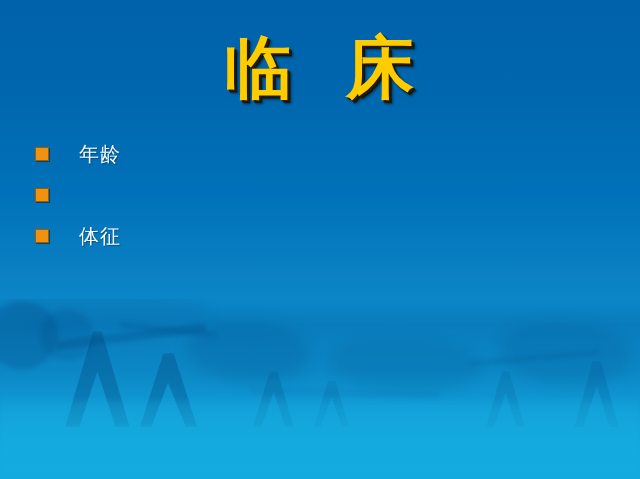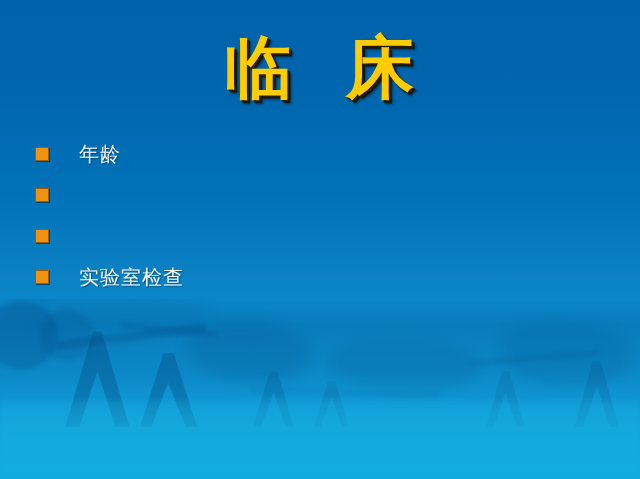--- a/index.html
+++ b/index.html
@@ -202,22 +202,19 @@
       <span class="bullet-text">年龄</span>
     </div>
 
     <div class="bullet-row">
       <span class="bullet-marker"></span>
     </div>
 
 
     <div class="bullet-row">
       <span class="bullet-marker"></span>
+      <span class="bullet-text">体征</span>
     </div>
 
-    <div class="bullet-row">
-      <span class="bullet-marker"></span>
-      <span class="bullet-text">实验室检查</span>
-    </div>
 
   </div>
 
 </div>
 
 </body></html>

